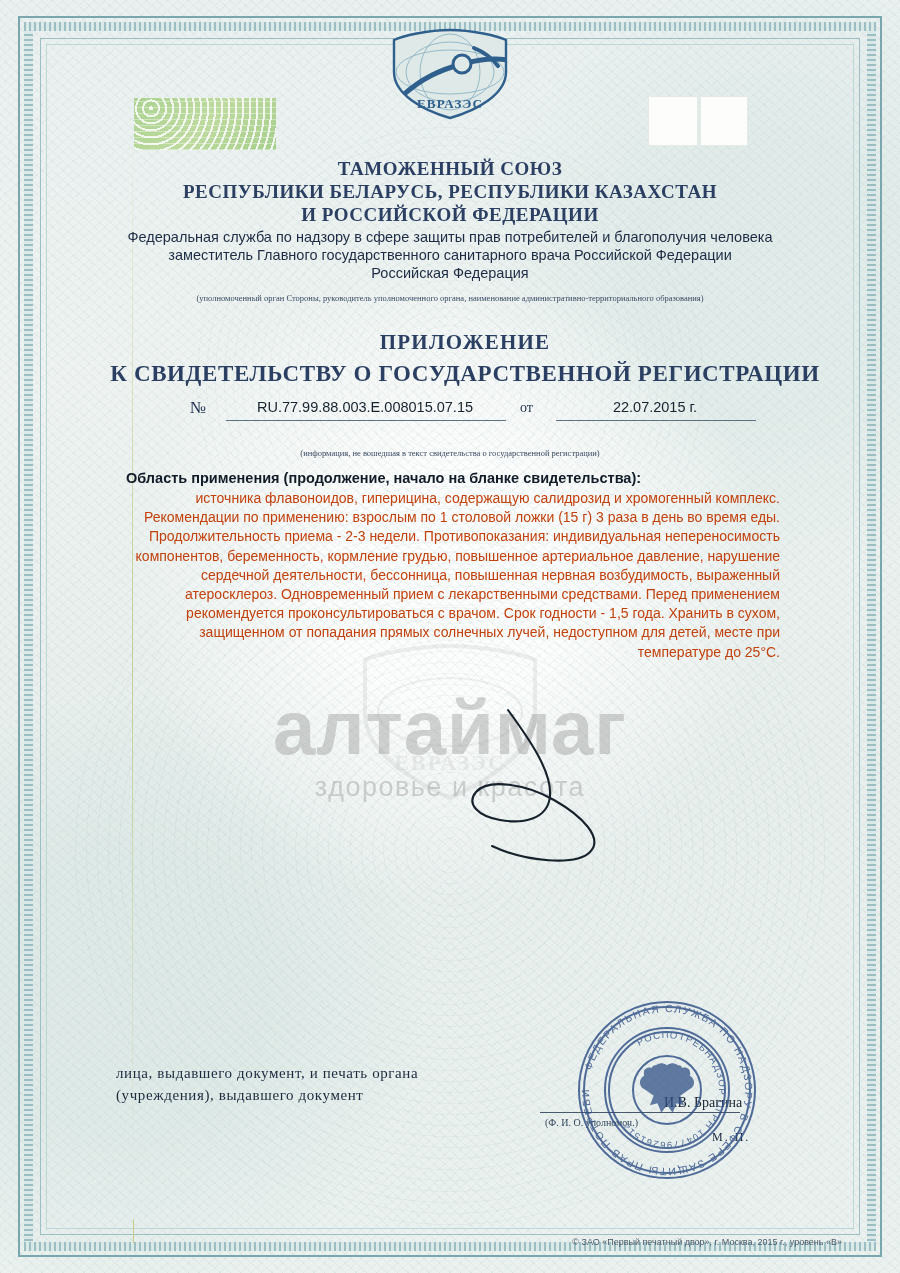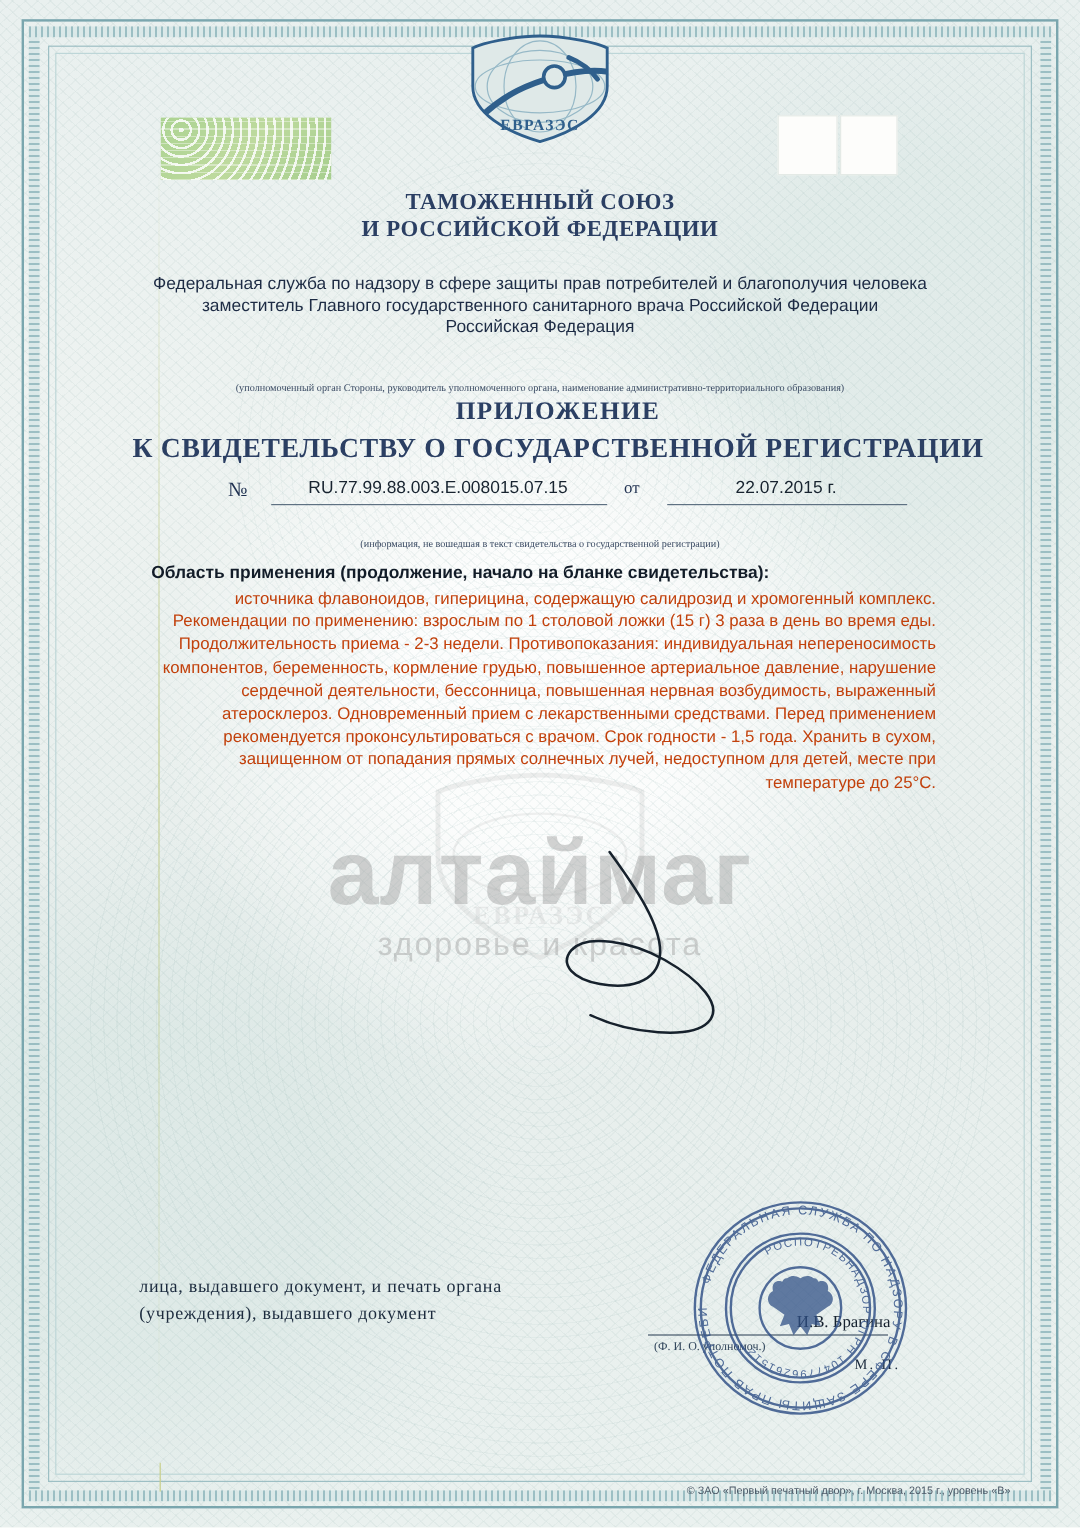--- a/index.html
+++ b/index.html
@@ -171,21 +171,21 @@
     position: absolute;
     left: 110px; right: 110px; top: 228px;
     font-size: 14.5px;
     line-height: 18px;
     color: #1d2b44;
     text-align: center;
   }
 
   .t-note-small {
     position: absolute;
-    left: 110px; right: 110px; top: 318px;
+    left: 110px; right: 110px; top: 293px;
     font-family: "Liberation Serif", serif;
     font-size: 8.5px;
     color: #3a4a63;
     text-align: center;
   }
 
   .t-appendix {
     position: absolute;
     left: 0; right: 0; top: 330px;
     font-family: "Liberation Serif", serif;
@@ -398,20 +398,21 @@
         <circle cx="74" cy="36" r="9" fill="#dfe9e8" stroke="#2f5f8c" stroke-width="3"></circle>
       </g>
       <text x="62" y="80" text-anchor="middle" font-family="Liberation Serif, serif" font-size="13" font-weight="bold" letter-spacing="1.2" fill="#2f5f8c">ЕВРАЗЭС</text>
     </svg>
   </div>
 
   <div class="content">
 
     <div class="t-customs center">
       <span class="l1">ТАМОЖЕННЫЙ СОЮЗ</span>
+      <span class="l2">РЕСПУБЛИКИ БЕЛАРУСЬ, РЕСПУБЛИКИ КАЗАХСТАН</span>
       <span class="l3">И РОССИЙСКОЙ ФЕДЕРАЦИИ</span>
     </div>
 
     <div class="t-org">
       <div>Федеральная служба по надзору в сфере защиты прав потребителей и благополучия человека</div>
       <div>заместитель Главного государственного санитарного врача Российской Федерации</div>
       <div>Российская Федерация</div>
     </div>
 
     <div class="t-note-small">(уполномоченный орган Стороны, руководитель уполномоченного органа, наименование административно-территориального образования)</div>

